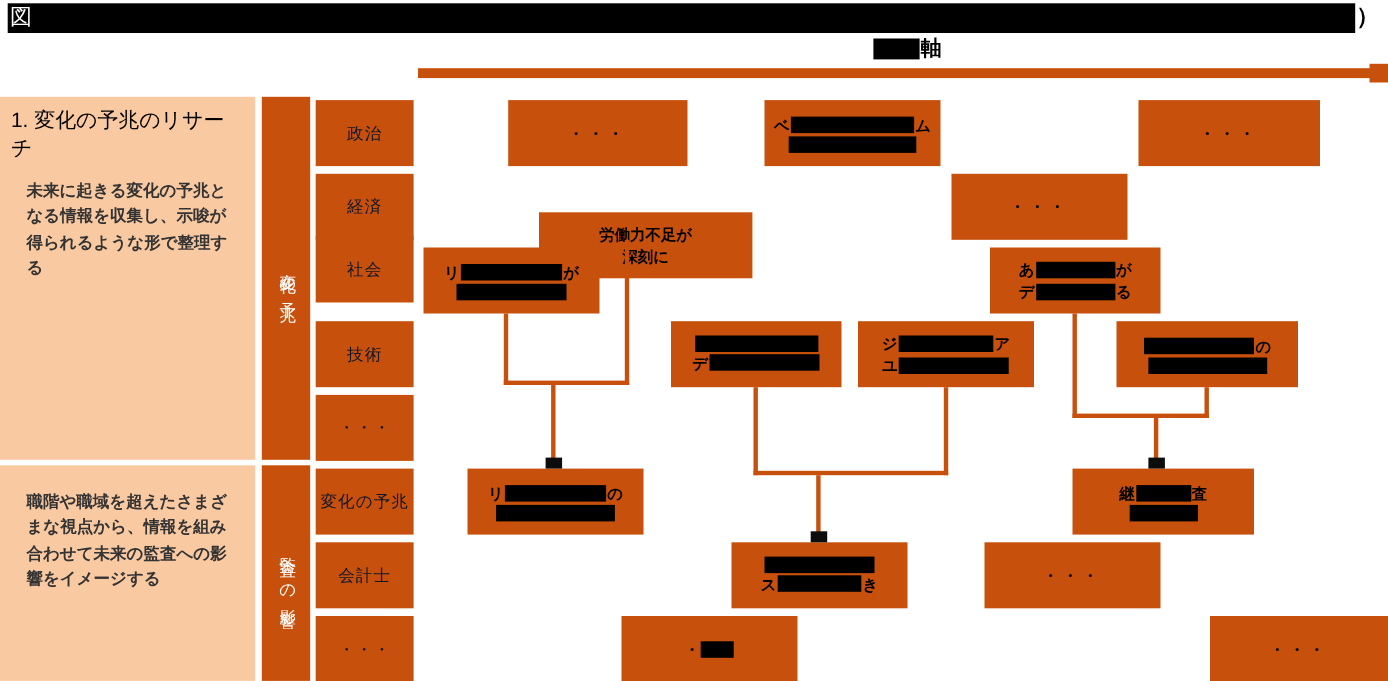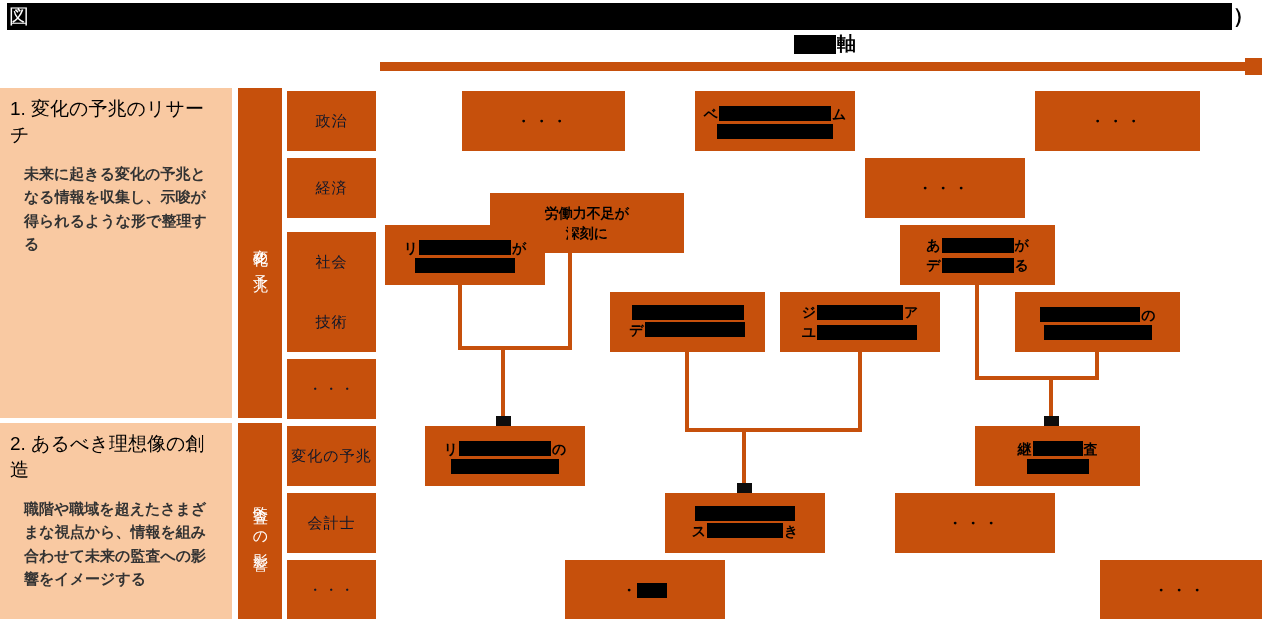--- a/index.html
+++ b/index.html
@@ -55,21 +55,20 @@
 
   <div class="pink-panel" style="top:88px;height:330px;">
     <h3>1. 変化の予兆のリサーチ</h3>
     <p>未来に起きる変化の予兆となる情報を収集し、示唆が得られるような形で整理する</p>
   </div>
   <div class="vbar" style="top:88px;height:330px;">
     <span>変化の予兆</span>
   </div>
 
   <div class="pink-panel" style="top:423px;height:196px;">
-    <h3>2. あるべき理想像の創造</h3>
     <p>職階や職域を超えたさまざまな視点から、情報を組み合わせて未来の監査への影響をイメージする</p>
   </div>
   <div class="vbar" style="top:423px;height:196px;">
     <span>監査への影響</span>
   </div>
 
   <div id="matrix">
       <div class="rowlabel" style="top: 91px;">政治</div>
       <div class="cbox" style="left: 462px; top: 91px; width: 163px;">
         <div class="line">
@@ -98,21 +97,21 @@
         </div>
         <div class="line">
           <span>深刻に</span>
         </div>
       </div>
       <div class="cbox" style="left: 865px; top: 158px; width: 160px;">
         <div class="line">
           <span class="dots">・・・</span>
         </div>
       </div>
-      <div class="rowlabel" style="top: 232px;">社会</div>
+      <div class="rowlabel" style="top: 215px;">社会</div>
       <div class="cbox" style="left: 385px; top: 225px; width: 160px;">
         <div class="line">
           <span>リ</span>
           <span class="redact" style="width: 92px;"></span>
           <span>が</span>
         </div>
         <div class="line">
           <span class="redact" style="width: 100px;"></span>
         </div>
       </div>

